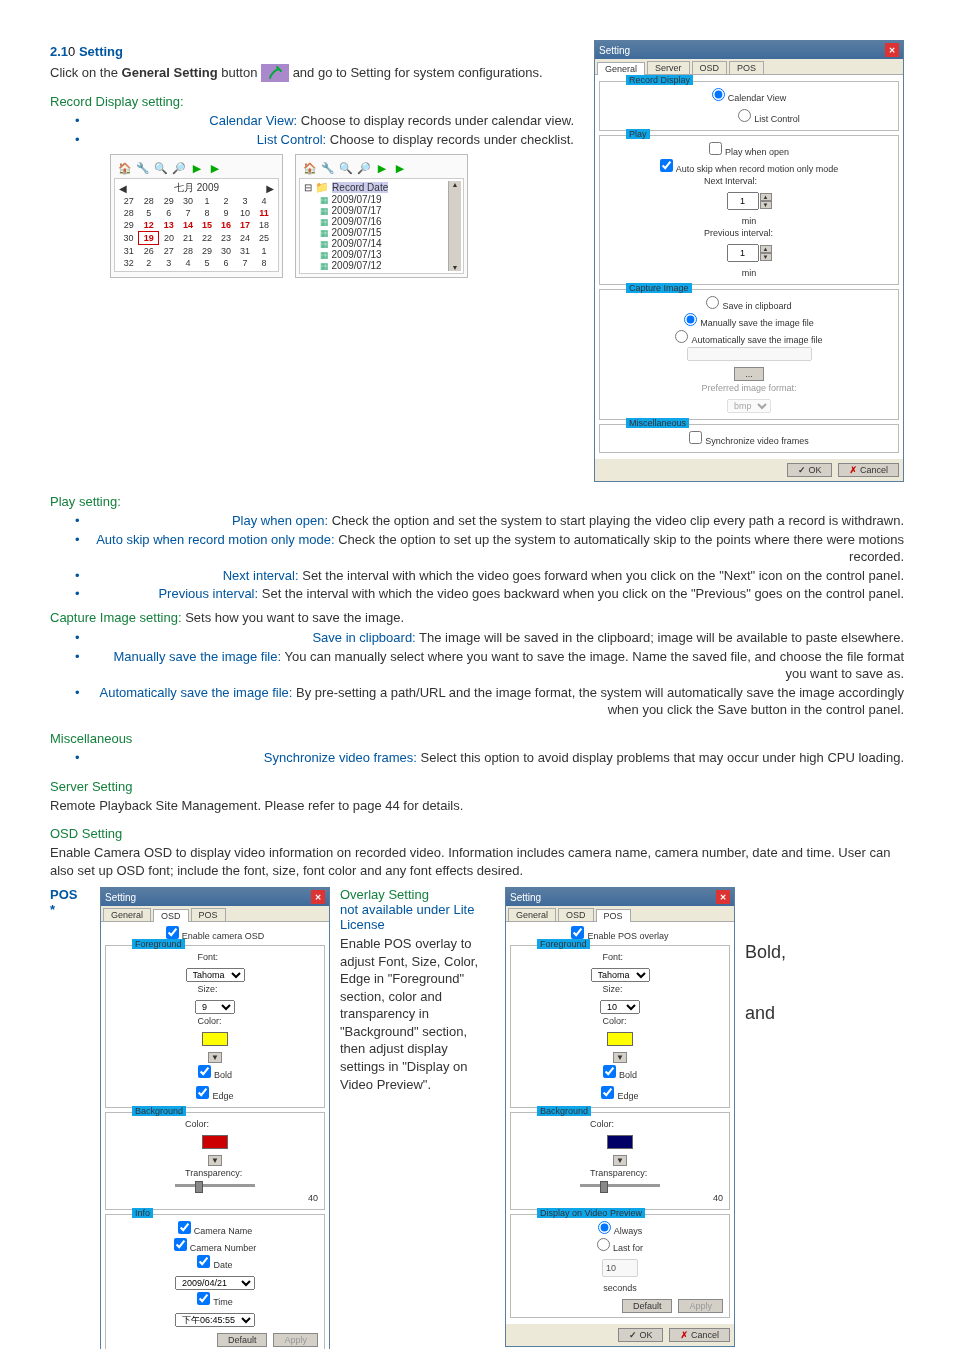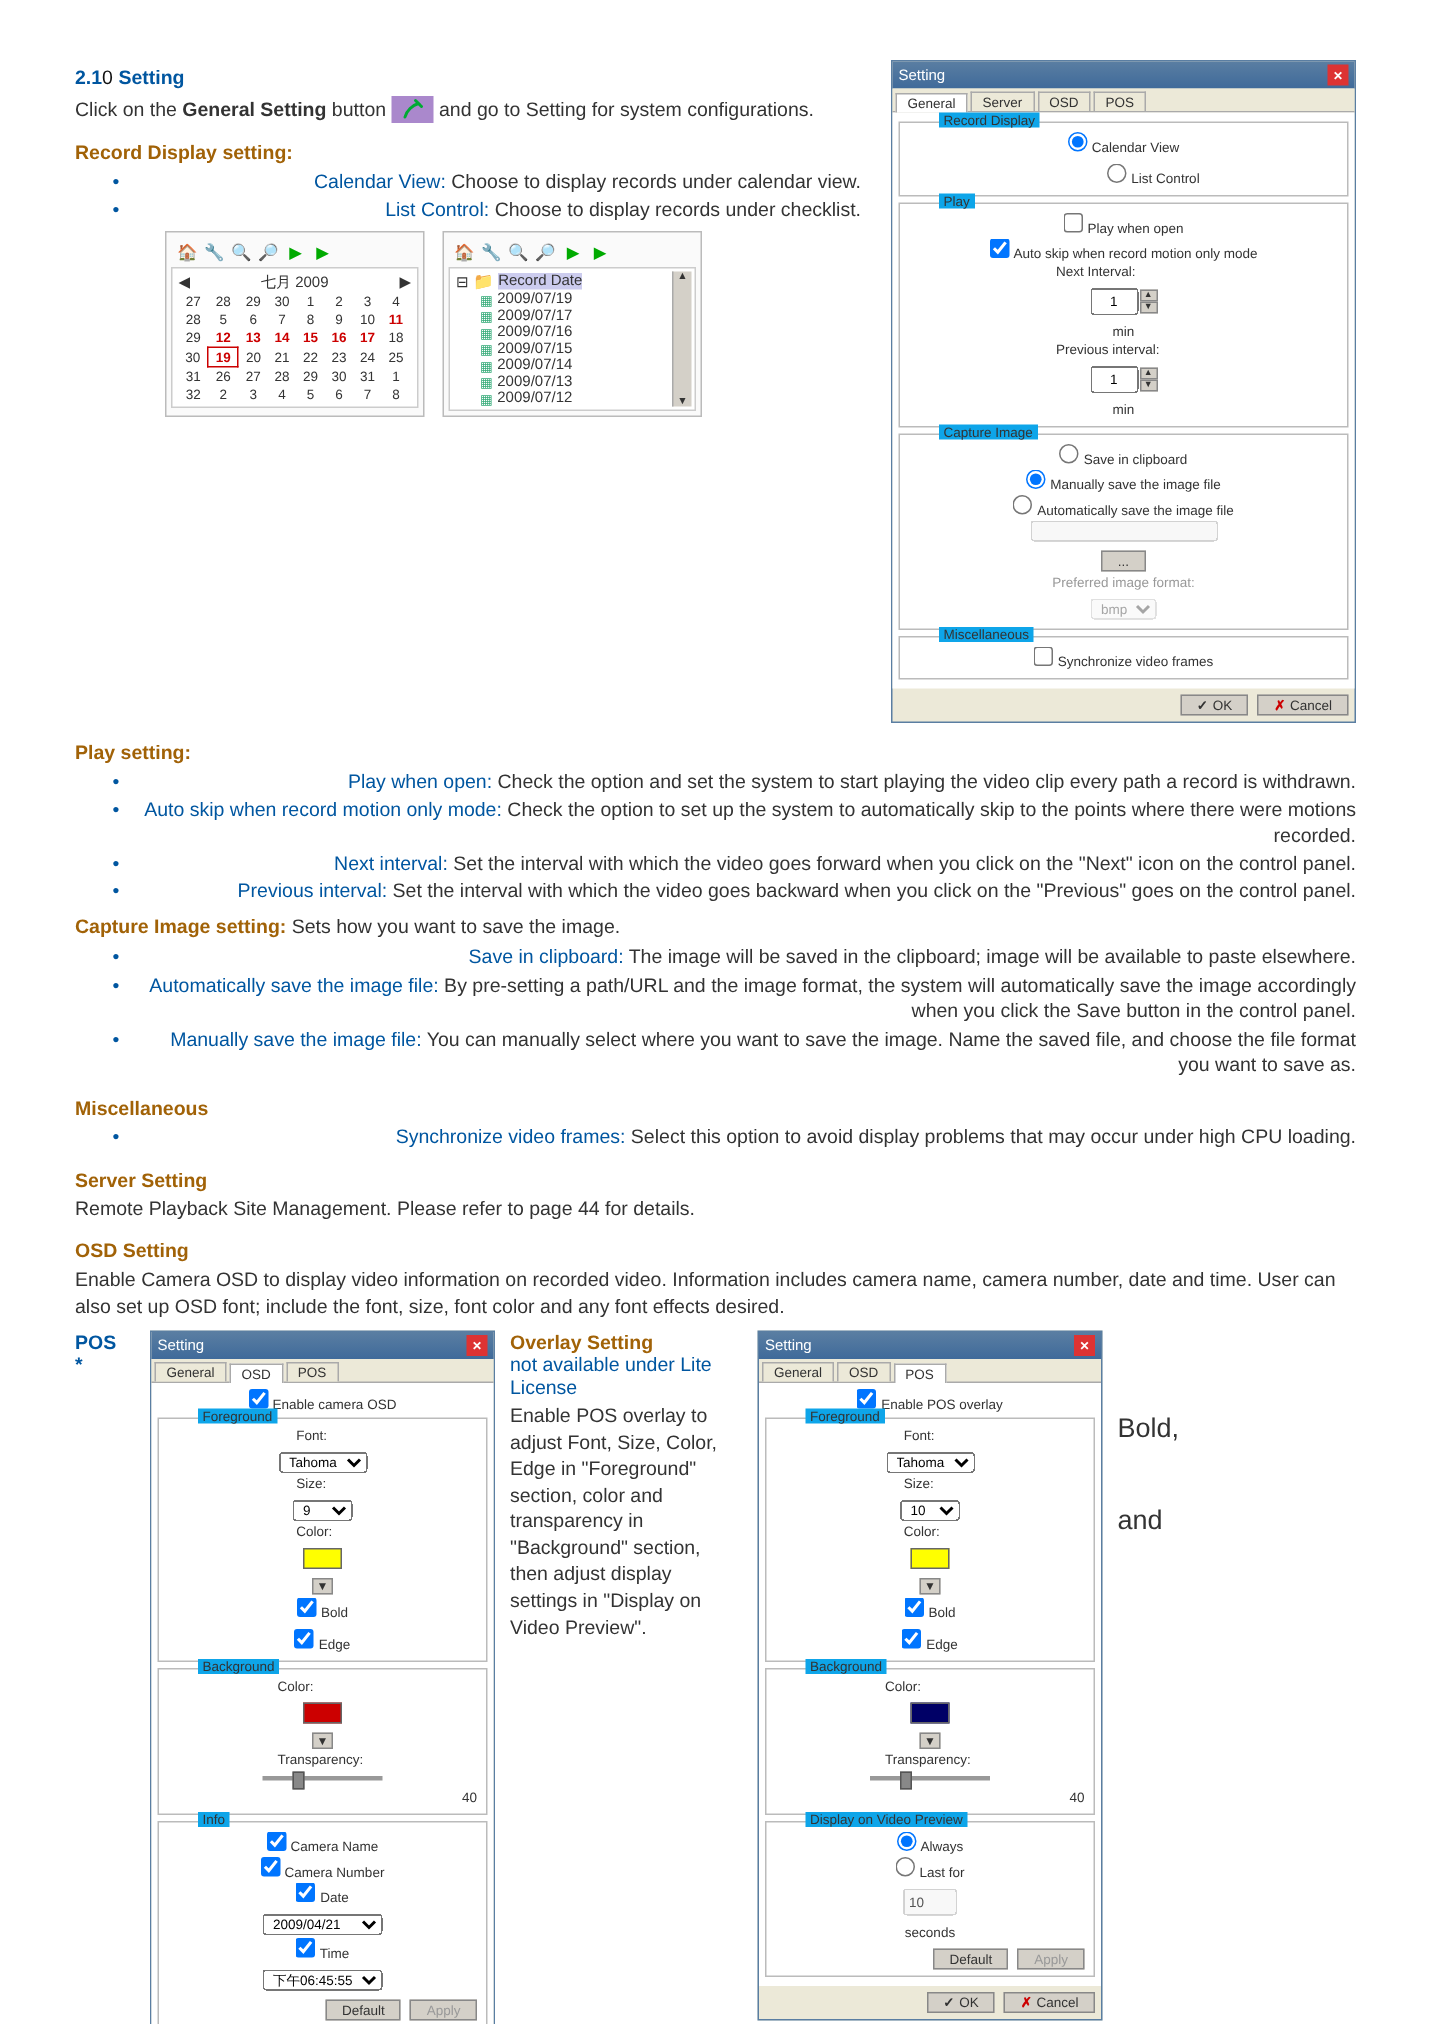--- a/index.html
+++ b/index.html
@@ -7,21 +7,21 @@
     font-size: 13px;
     color: #333;
     margin: 0;
     padding: 40px 50px;
     width: 954px;
     box-sizing: border-box;
   }
   .section-num { color: #0056a0; font-weight: bold; }
   .section-num-black { color: #111; }
   .section-title { color: #0056a0; font-weight: bold; }
-  .blue-heading { color: #a16207; font-weight: bold; margin-top: 12px; }
+  .blue-heading { color: #15803d; font-weight: normal; margin-top: 12px; }
   .blue { color: #0056a0; }
   .bullet-list { list-style: none; padding-left: 0; margin: 3px 0 6px 0;}
   .bullet-list li { padding-left: 45px; position: relative; margin: 1px 0; line-height: 1.35; text-align: right;}
   .bullet-list li::before { content: "•"; position: absolute; left: 25px; color:#0056a0;}
   .figs-row { display:flex; gap:12px; margin:6px 0 6px 60px;}
   .fig-calendar, .fig-list { border:1px solid #bbb; background:#fafafa; width:165px; padding:3px;}
   .fig-calendar .tb, .fig-list .tb { display:flex; justify-content:flex-start; gap:2px; padding:2px 3px;}
   .tb .ic { width:16px;height:16px;display:inline-flex;align-items:center;justify-content:center;font-size:11px;}
   .calbody { background:#fff; border:1px solid #ccc; padding:2px 4px; font-size:10px;}
   .calbody .nav { display:flex;justify-content:space-between;align-items:center;}
@@ -325,22 +325,22 @@
 <ul class="bullet-list">
   <li><span class="blue">Play when open:</span><span> Check the option and set the system to start playing the video clip every path a record is withdrawn.</span></li>
   <li><span class="blue">Auto skip when record motion only mode:</span><span> Check the option to set up the system to automatically skip to the points where there were motions recorded.</span></li>
   <li><span class="blue">Next interval:</span><span> Set the interval with which the video goes forward when you click on the "Next" icon on the control panel.</span></li>
   <li><span class="blue">Previous interval:</span><span> Set the interval with which the video goes backward when you click on the "Previous" goes on the control panel.</span></li>
 </ul>
 
 <p><span class="blue-heading" style="display:inline">Capture Image setting:</span><span> Sets how you want to save the image.</span></p>
 <ul class="bullet-list">
   <li><span class="blue">Save in clipboard:</span><span> The image will be saved in the clipboard; image will be available to paste elsewhere.</span></li>
+  <li><span class="blue">Manually save the image file:</span><span> You can manually select where you want to save the image. Name the saved file, and choose the file format you want to save as.</span></li>
   <li><span class="blue">Automatically save the image file:</span><span> By pre-setting a path/URL and the image format, the system will automatically save the image accordingly when you click the Save button in the control panel.</span></li>
-  <li><span class="blue">Manually save the image file:</span><span> You can manually select where you want to save the image. Name the saved file, and choose the file format you want to save as.</span></li>
 </ul>
 
 <div class="blue-heading">Miscellaneous</div>
 <ul class="bullet-list">
   <li><span class="blue">Synchronize video frames:</span><span> Select this option to avoid display problems that may occur under high CPU loading.</span></li>
 </ul>
 
 <div class="blue-heading">Server Setting</div>
 <p>Remote Playback Site Management.    Please refer to page 44 for details.</p>
 

